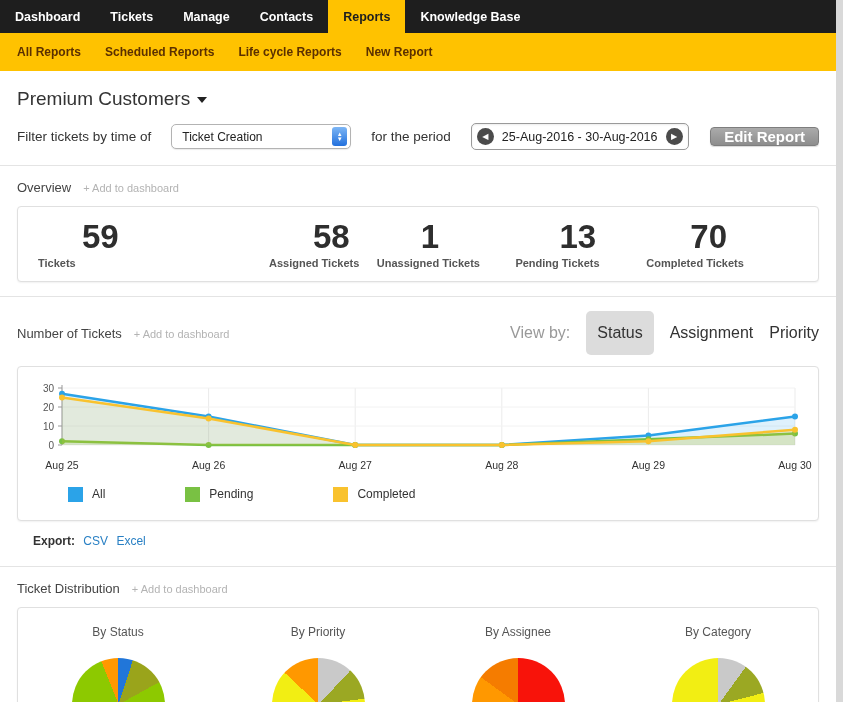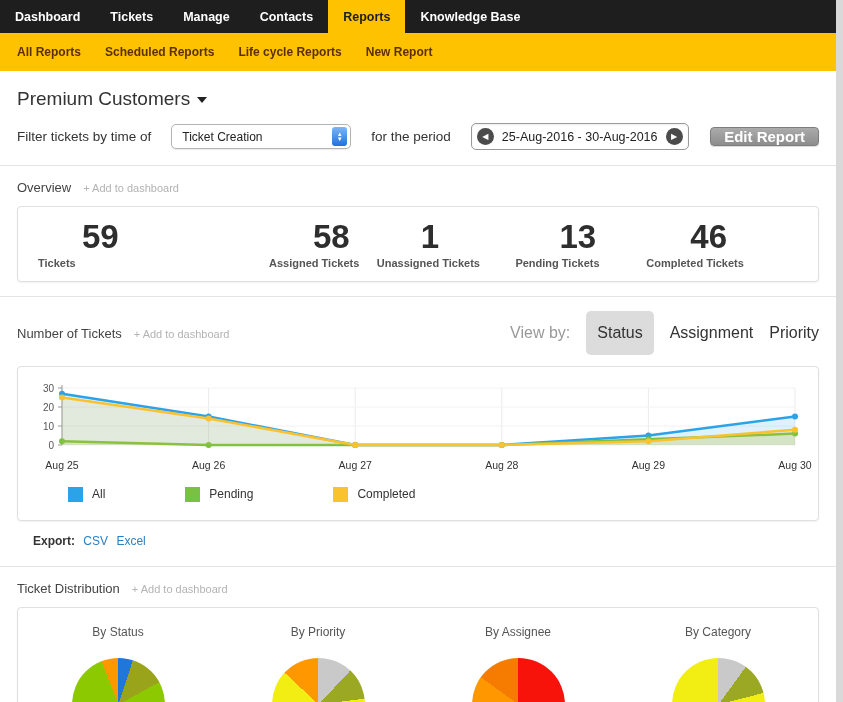--- a/index.html
+++ b/index.html
@@ -131,21 +131,21 @@
       </div>
       <div class="stat">
         <span class="stat-num">1</span>
         <span class="stat-lbl">Unassigned Tickets</span>
       </div>
       <div class="stat">
         <span class="stat-num">13</span>
         <span class="stat-lbl">Pending Tickets</span>
       </div>
       <div class="stat">
-        <span class="stat-num">46</span>
+        <span class="stat-num">70</span>
         <span class="stat-lbl">Completed Tickets</span>
       </div>
     </div>
 
     <div style="height:14px"></div>
     <div class="divider"></div>
 
     <div class="section-head">
       <span class="section-title">Number of Tickets</span>
       <span class="add-dash">+ Add to dashboard</span>

